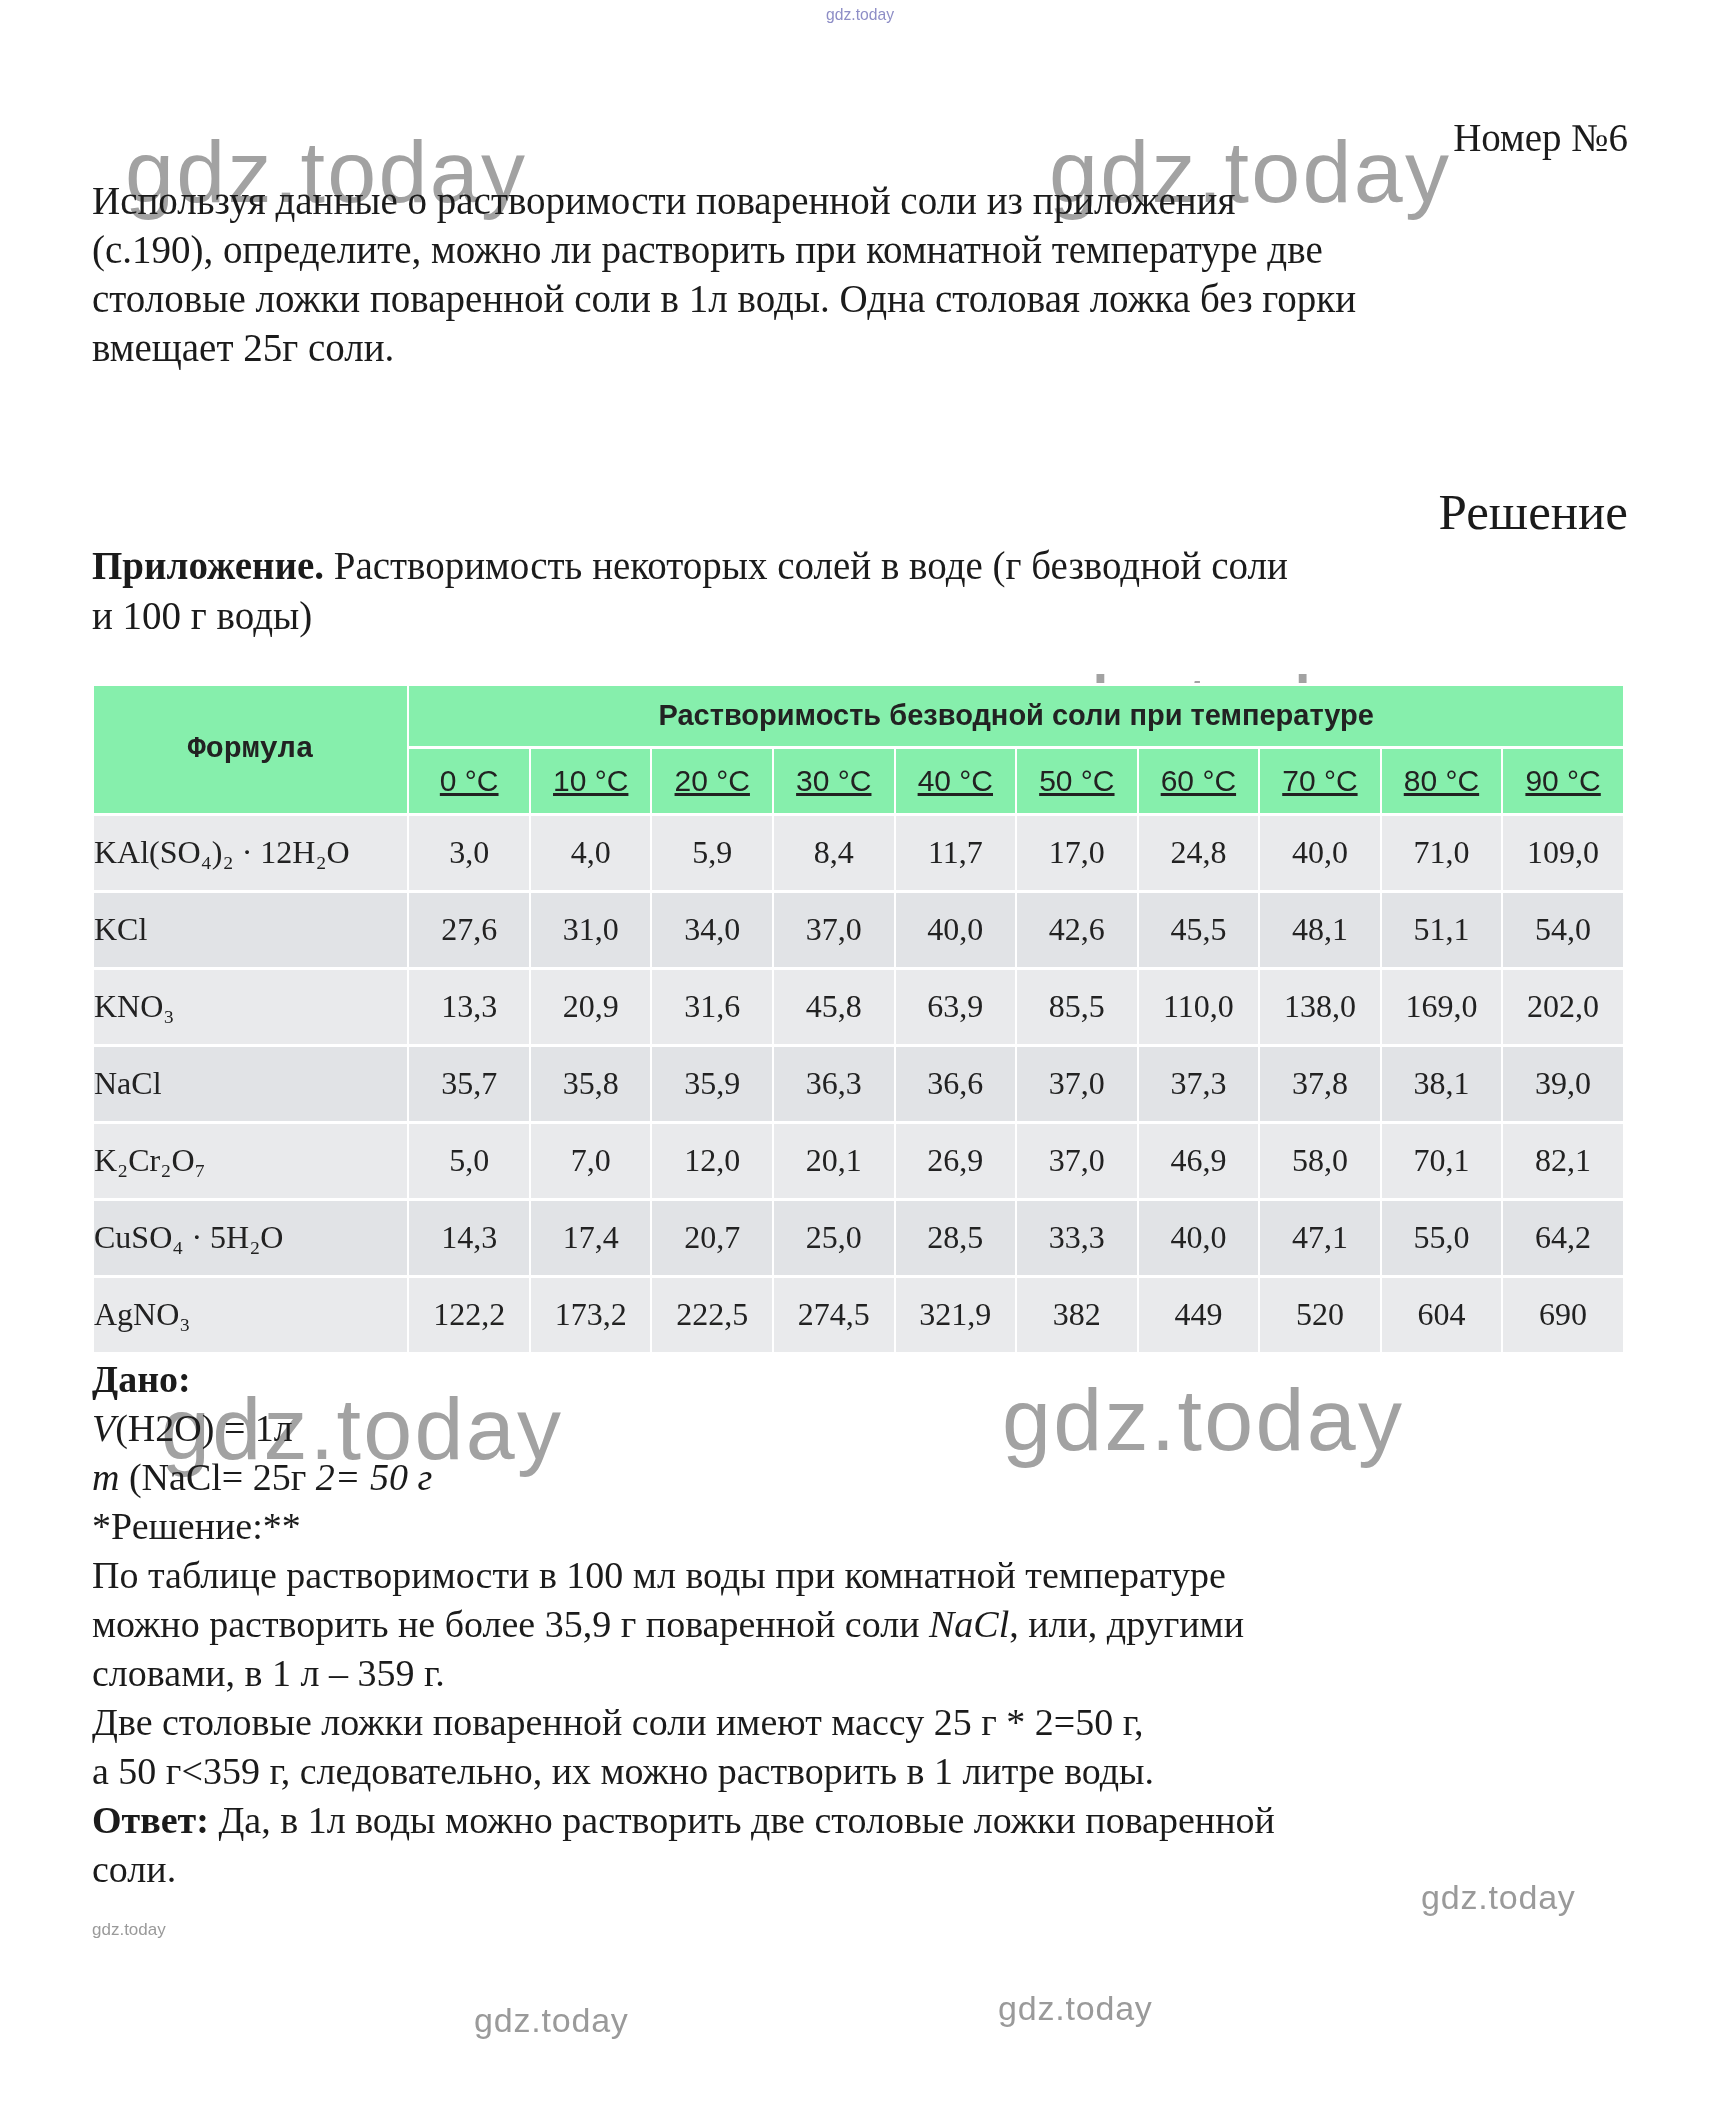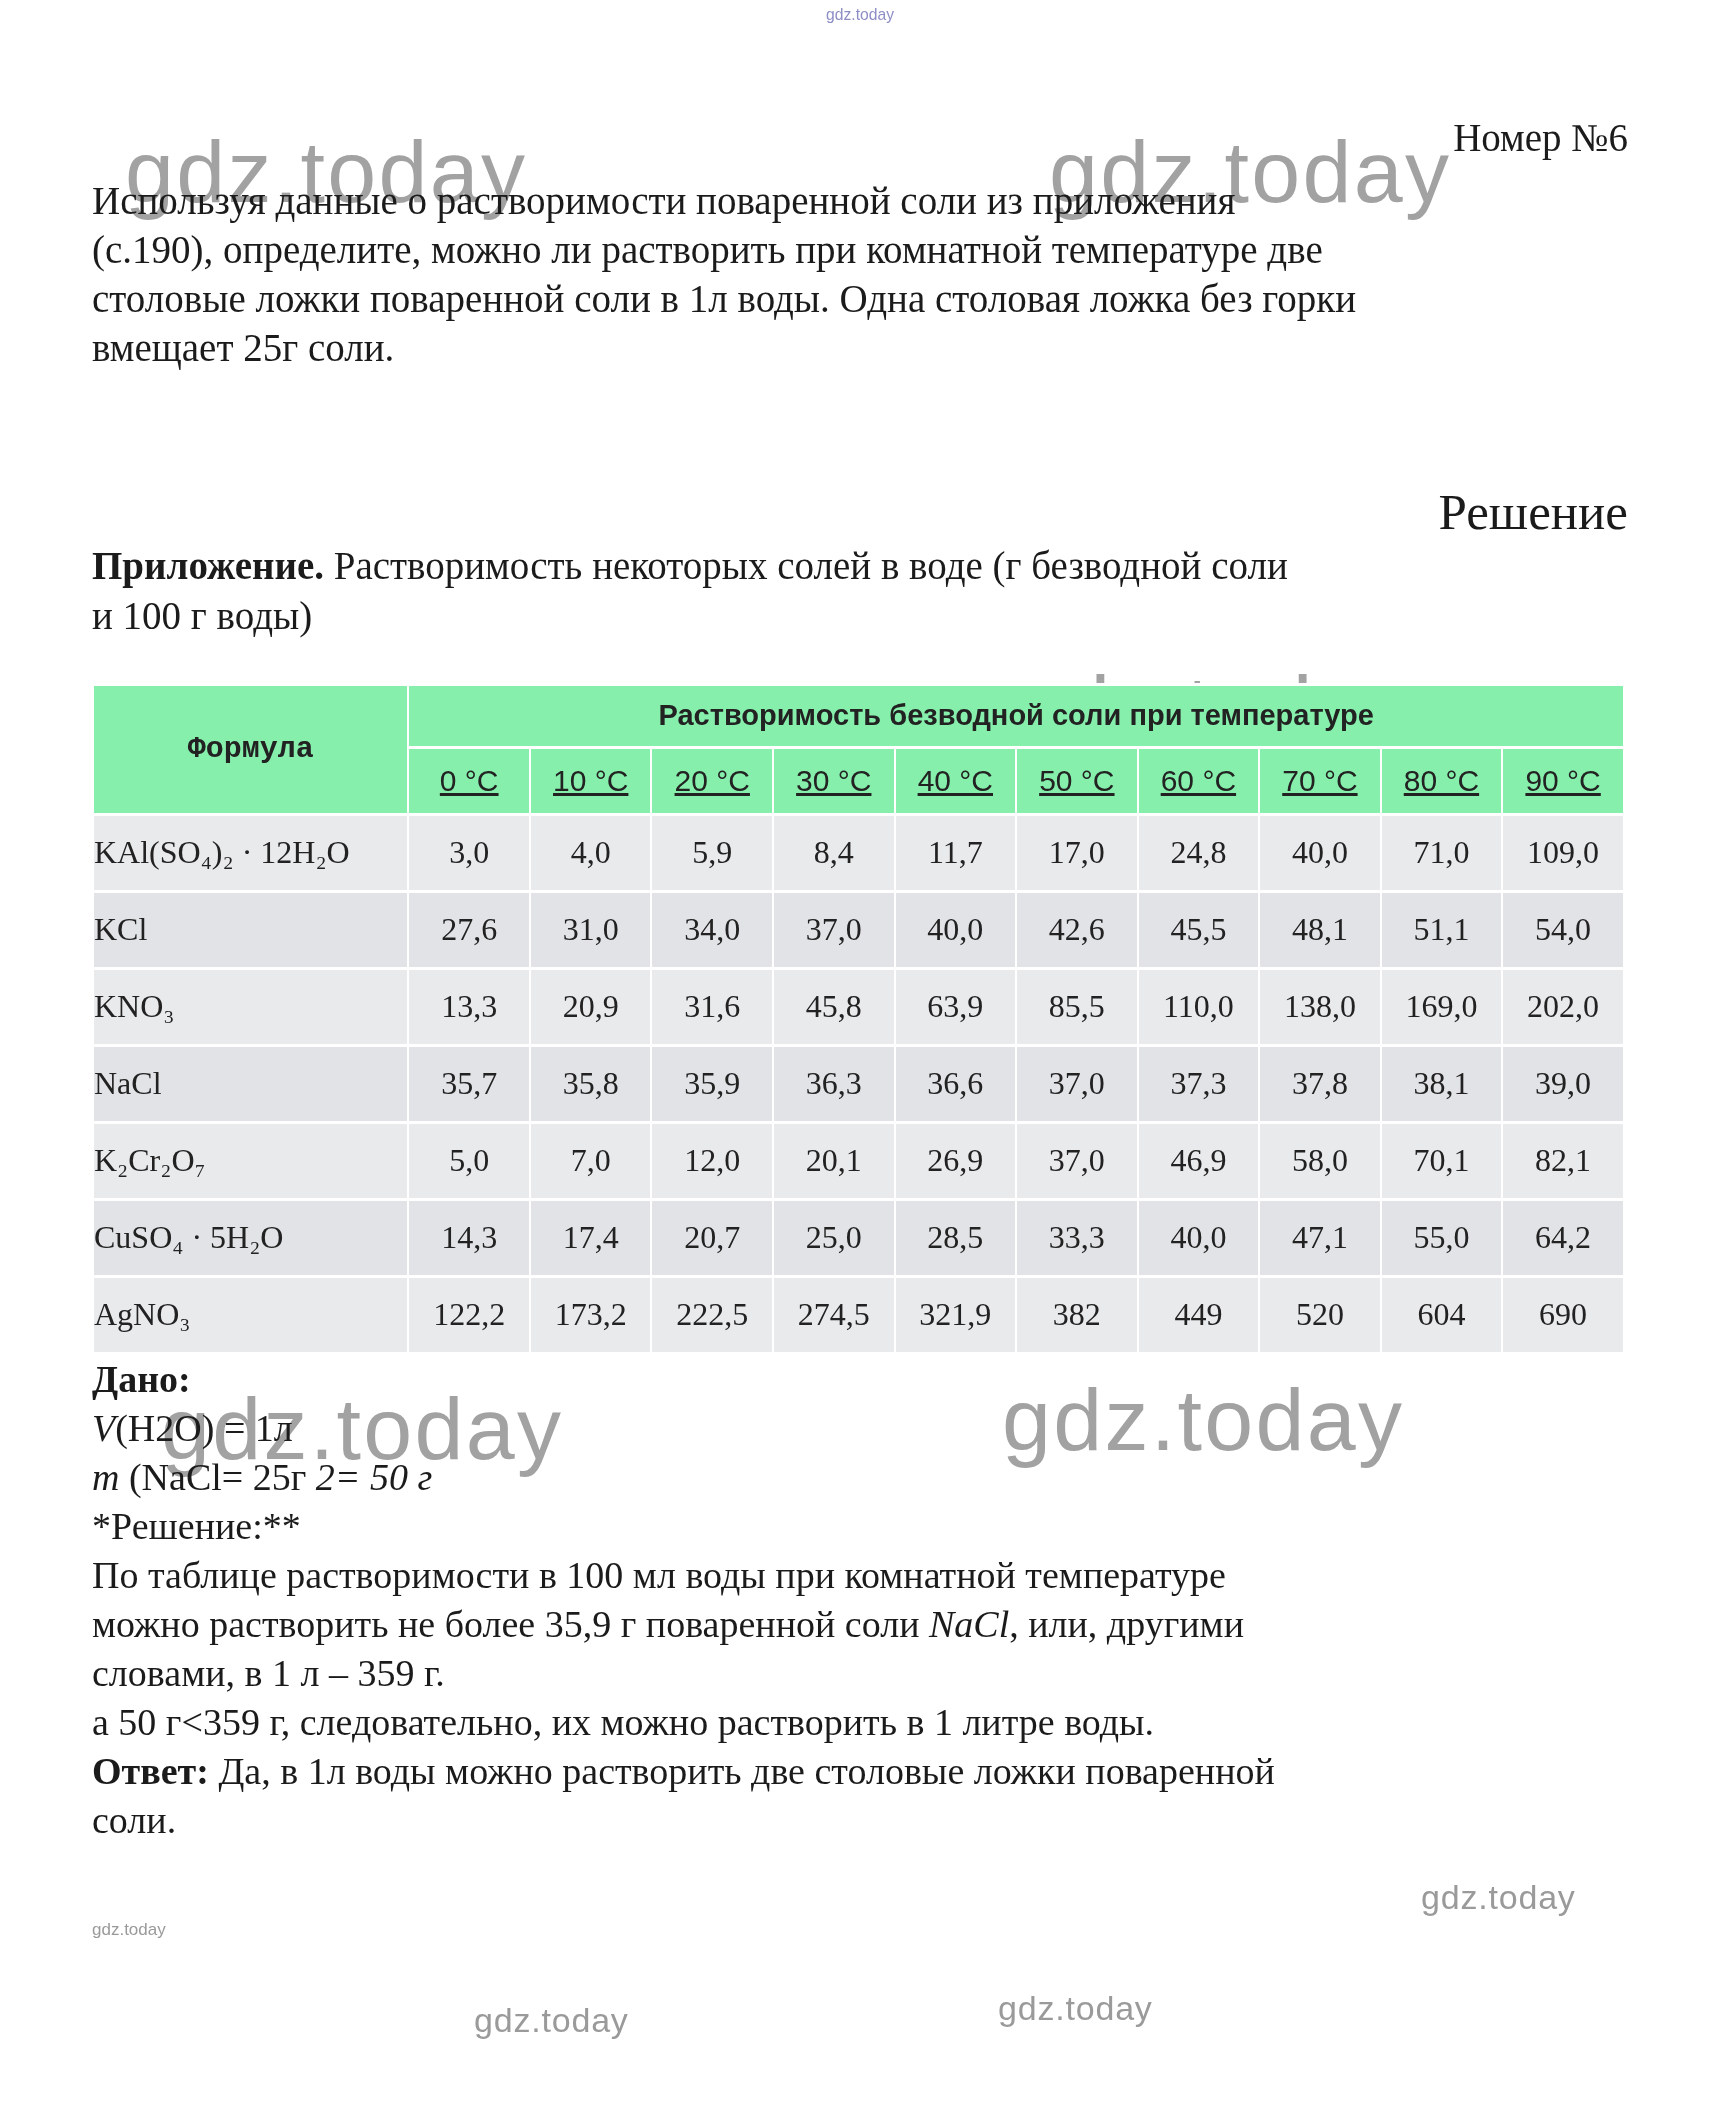--- a/index.html
+++ b/index.html
@@ -243,20 +243,21 @@
       </div>
       <div class="line">
         <span class="ital">m</span><span> (NaCl= 25г </span><span class="ital">2= 50 г</span>
       </div>
       <div class="line">*Решение:**</div>
       <div class="line">По таблице растворимости в 100 мл воды при комнатной температуре</div>
       <div class="line">
         <span>можно растворить не более 35,9 г поваренной соли </span><span class="ital">NaCl</span><span>, или, другими</span>
       </div>
       <div class="line">словами, в 1 л – 359 г.</div>
+      <div class="line">Две столовые ложки поваренной соли имеют массу 25 г * 2=50 г,</div>
       <div class="line">а 50 г&lt;359 г, следовательно, их можно растворить в 1 литре воды.</div>
       <div class="line">
         <span class="bold">Ответ:</span><span> Да, в 1л воды можно растворить две столовые ложки поваренной</span>
       </div>
       <div class="line">соли.</div>
     </div>
 
   </div>
 </div>
 

